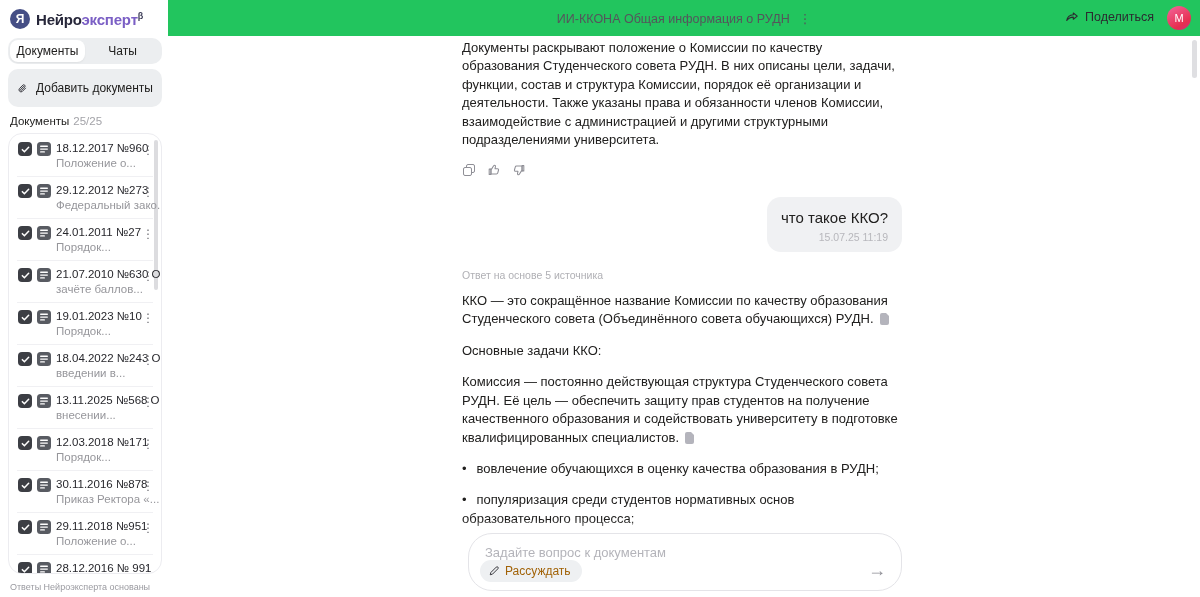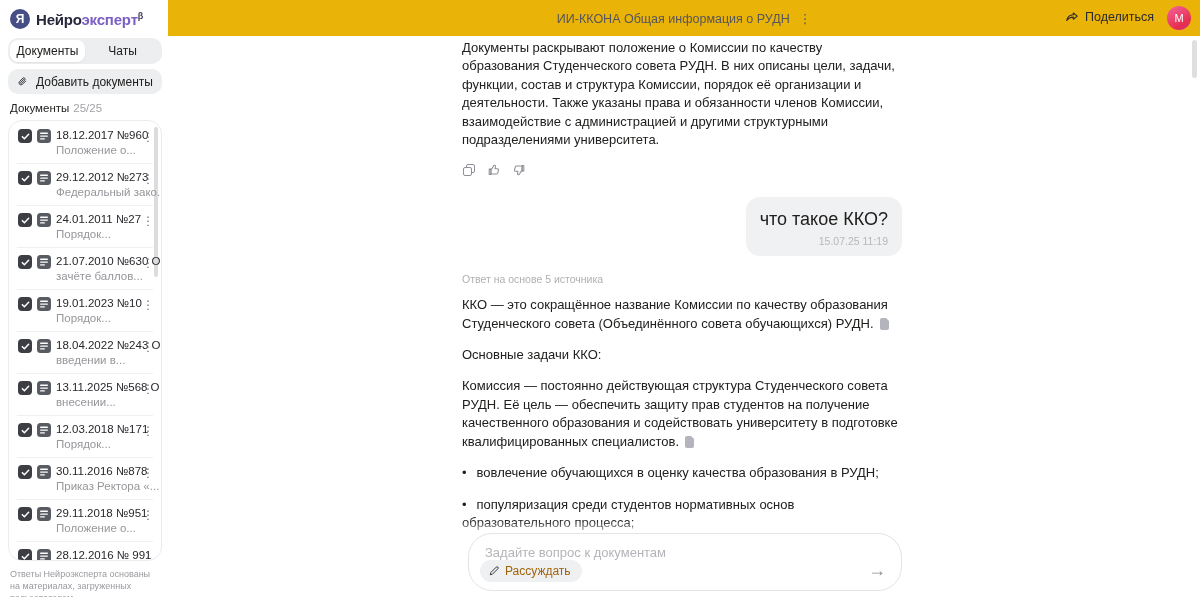--- a/index.html
+++ b/index.html
@@ -14,21 +14,21 @@
     font-weight:bold; font-size:12px; display:flex; align-items:center; justify-content:center; }
   .brand-text { font-size:15px; font-weight:bold; color:#27273a; letter-spacing:-0.2px; }
   .brand-suffix { color:#7b5fc5; }
   .brand-beta { font-size:9px; vertical-align:super; font-weight:bold; color:#3a3a55; }
 
   .tabs { display:flex; background:#eceef0; border-radius:10px; padding:2px; height:26px; margin-bottom:5px; }
   .tab { flex:1; display:flex; align-items:center; justify-content:center; font-size:12px;
     color:#21201f; border-radius:8px; cursor:pointer; }
   .tab.active { background:#fff; box-shadow:0 1px 2px rgba(0,0,0,0.06); }
 
-  .add-btn { width:100%; height:25px; background:#eceef0; border:none; border-radius:10px;
+  .add-btn { width:100%; height:38px; background:#eceef0; border:none; border-radius:10px;
     display:flex; align-items:center; justify-content:center; gap:8px; font-size:12px; color:#21201f;
     font-family:inherit; cursor:pointer; margin-bottom:8px; }
 
   .list-header { font-size:11.5px; margin:0 0 6px 2px; }
   .lh-label { color:#21201f; }
   .lh-count { color:#a3a3a8; margin-left:4px; }
 
   .doc-card { position:relative; height:441px; border:1px solid #ececf0; border-radius:14px;
     background:#fff; overflow:hidden; }
   .doc-item { position:relative; height:42px; padding:7px 22px 0 9px; display:flex; gap:5px; cursor:pointer; }
@@ -38,39 +38,39 @@
   .doc-ic { flex:0 0 14px; margin-top:1px; }
   .doc-text { min-width:0; }
   .doc-title { display:block; font-size:11.5px; line-height:14px; color:#27272c; white-space:nowrap; }
   .doc-sub { display:block; font-size:11.5px; line-height:14px; color:#96969b; margin-top:1px; white-space:nowrap; }
   .doc-menu { position:absolute; right:7px; top:9px; color:#6f6f75; font-size:12px; cursor:pointer; }
   .doc-scrollbar { position:absolute; right:3px; top:6px; width:4px; height:150px; border-radius:2px; background:#dcdcdf; }
 
   .sidebar-footer { margin-top:7px; font-size:9px; line-height:12px; color:#9a9aa0; padding-left:2px; }
 
   
-  .main-header { position:absolute; left:168px; top:0; right:0; height:36px; background:#eab308; }
+  .main-header { position:absolute; left:168px; top:0; right:0; height:36px; background:#22c55e; }
   .chat-title-row { position:absolute; left:50%; transform:translateX(-50%); top:11px;
     display:flex; align-items:center; gap:9px; font-size:12.5px; color:#55555c; white-space:nowrap; }
   .title-menu { color:#55555c; cursor:pointer; }
   .share { position:absolute; right:46px; top:10px; display:flex; align-items:flex-start; gap:6px;
     font-size:12.5px; color:#2b2b30; cursor:pointer; }
   .avatar { position:absolute; right:9px; top:6px; width:24px; height:24px; border-radius:50%;
     background:linear-gradient(150deg,#f2679d 0%,#e62e4f 72%,#d62a86 100%);
     color:#fff; font-size:11px; display:flex; align-items:center; justify-content:center; cursor:pointer; }
 
   
   .chat { position:absolute; left:462px; top:36px; width:440px; height:561px; overflow:hidden;
     font-size:13px; line-height:1.42; color:#21201f; padding-top:3px; }
   .msg { margin:0 0 13px; }
   .actions { display:flex; gap:11px; margin:2px 0 20px; }
   .action-btn { background:none; border:none; padding:0; cursor:pointer; line-height:0; }
   .bubble-row { text-align:right; margin-bottom:16px; }
   .user-bubble { display:inline-block; background:#f0f1f3; border-radius:14px; padding:10px 14px 7px; text-align:left; }
-  .user-bubble .q { font-size:18px; color:#21201f; }
+  .user-bubble .q { font-size:15px; color:#21201f; }
   .user-bubble .ts { font-size:10.5px; color:#b7b7bc; text-align:right; margin-top:2px; }
   .source-note { font-size:10.5px; color:#b0b0b5; margin-bottom:9px; }
   .cite { display:inline-block; vertical-align:-2px; margin-left:5px; line-height:0; cursor:pointer; }
   .task { margin:0 0 13px; }
   .task .bullet { margin-right:10px; }
 
   
   .bottom-mask { position:absolute; left:168px; right:0; top:538px; bottom:0; background:#fff; }
   .bottom-fade { position:absolute; left:462px; width:440px; top:520px; height:18px;
     background:linear-gradient(to bottom, rgba(255,255,255,0), #fff); }

